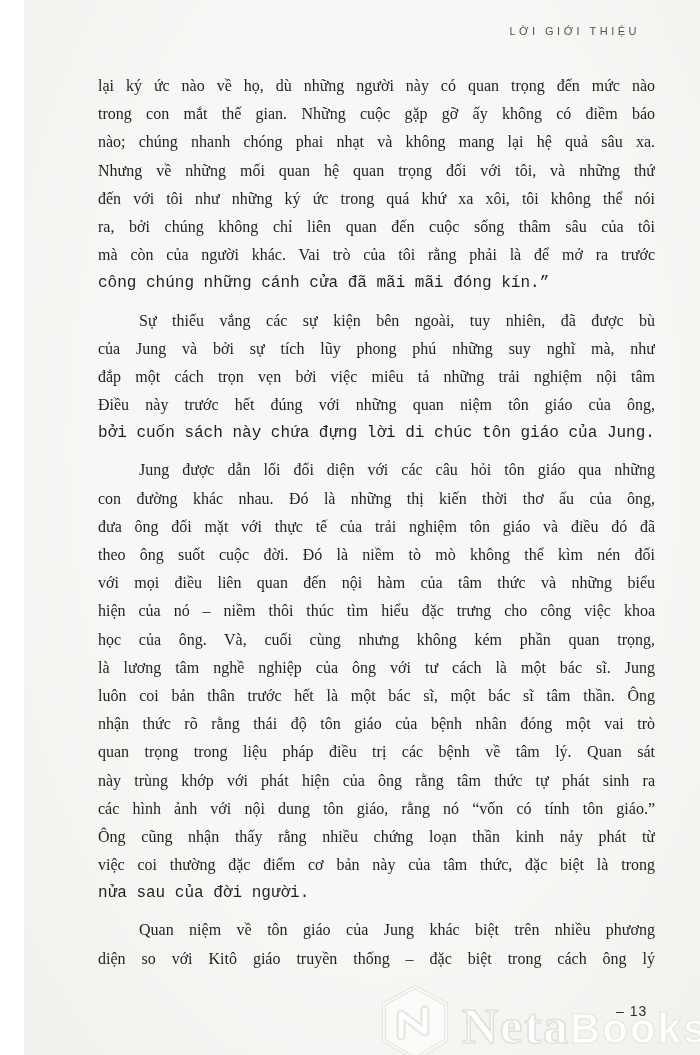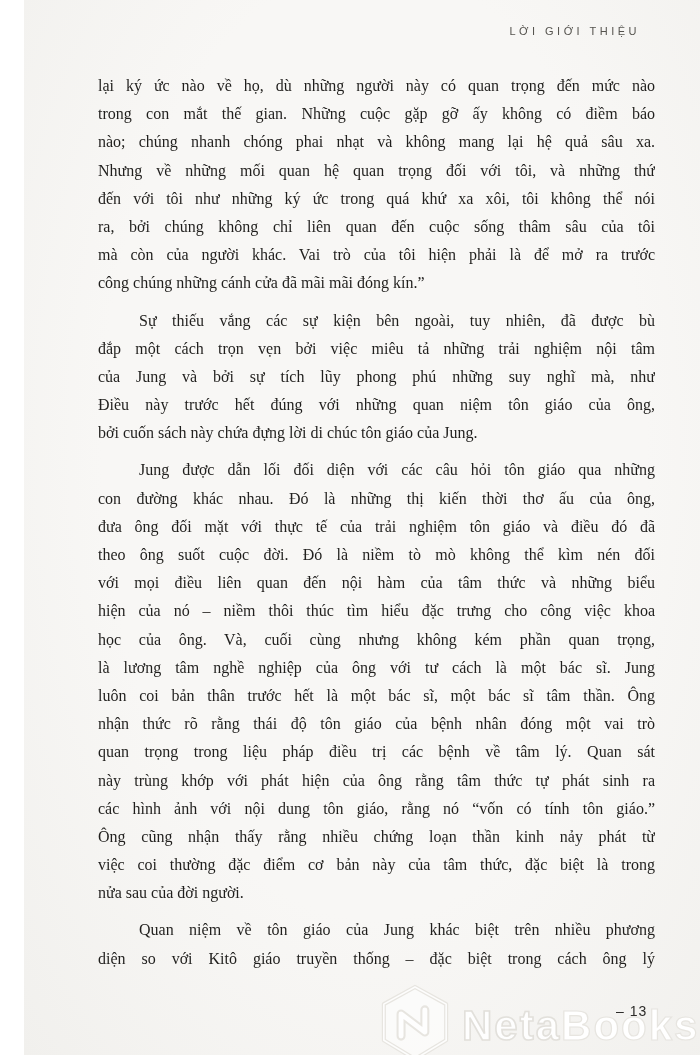--- a/index.html
+++ b/index.html
@@ -31,42 +31,42 @@
   }
   .para { margin: 0 0 9px 0; }
   .line {
     height: 28.2px;
     line-height: 28.2px;
     overflow: hidden;
     text-align: justify;
     text-align-last: justify;
     white-space: normal;
   }
-  .line.last { text-align-last: left; }
+  .line.last { text-align-last: left; font-family: Liberation Mono, monospace; }
   .line.indent { padding-left: 41px; }
   .watermark {
     position: absolute;
     left: 350px;
     top: 980px;
     display: flex;
     align-items: center;
     z-index: 1;
   }
   .watermark .logo { width: 82px; height: 86px; flex: 0 0 auto; }
   .wm-text {
     font-family: "Liberation Sans", "DejaVu Sans", sans-serif;
     font-weight: bold;
     white-space: nowrap;
     margin-left: 6px;
     color: rgba(255,255,255,0.96);
     letter-spacing: 2px;
     line-height: 1;
     margin-top: 6px;
   }
-  .wm-prefix { font-size: 42px; -webkit-text-stroke: 1.6px #e2e0db; text-shadow: 0 0 1px #e7e5e0; }
+  .wm-prefix { font-size: 50px; -webkit-text-stroke: 1.6px #e2e0db; text-shadow: 0 0 1px #e7e5e0; font-family: Liberation Serif, serif; }
   .wm-suffix { font-size: 42px; -webkit-text-stroke: 1.2px #e7e5e0; }
   .wm-tld    { font-size: 34px; -webkit-text-stroke: 1.1px #e9e7e2; letter-spacing: 1px; }
   .page-number {
     position: absolute;
     left: 592px;
     top: 1003px;
     z-index: 2;
     font-family: "Liberation Sans", "DejaVu Sans", sans-serif;
     font-size: 14px;
     letter-spacing: 1px;
@@ -81,27 +81,27 @@
   <div class="running-header">LỜI GIỚI THIỆU</div>
 
   <div class="body-text" id="body-text">
       <div class="para">
         <div class="line">lại ký ức nào về họ, dù những người này có quan trọng đến mức nào</div>
         <div class="line">trong con mắt thế gian. Những cuộc gặp gỡ ấy không có điềm báo</div>
         <div class="line">nào; chúng nhanh chóng phai nhạt và không mang lại hệ quả sâu xa.</div>
         <div class="line">Nhưng về những mối quan hệ quan trọng đối với tôi, và những thứ</div>
         <div class="line">đến với tôi như những ký ức trong quá khứ xa xôi, tôi không thể nói</div>
         <div class="line">ra, bởi chúng không chỉ liên quan đến cuộc sống thâm sâu của tôi</div>
-        <div class="line">mà còn của người khác. Vai trò của tôi hiện phải là để mở ra trước</div>
+        <div class="line">mà còn của người khác. Vai trò của tôi rằng phải là để mở ra trước</div>
         <div class="line last">công chúng những cánh cửa đã mãi mãi đóng kín.”</div>
       </div>
       <div class="para">
         <div class="line indent">Sự thiếu vắng các sự kiện bên ngoài, tuy nhiên, đã được bù</div>
+        <div class="line">của Jung và bởi sự tích lũy phong phú những suy nghĩ mà, như</div>
         <div class="line">đắp một cách trọn vẹn bởi việc miêu tả những trải nghiệm nội tâm</div>
-        <div class="line">của Jung và bởi sự tích lũy phong phú những suy nghĩ mà, như</div>
         <div class="line">Điều này trước hết đúng với những quan niệm tôn giáo của ông,</div>
         <div class="line last">bởi cuốn sách này chứa đựng lời di chúc tôn giáo của Jung.</div>
       </div>
       <div class="para">
         <div class="line indent">Jung được dẫn lối đối diện với các câu hỏi tôn giáo qua những</div>
         <div class="line">con đường khác nhau. Đó là những thị kiến thời thơ ấu của ông,</div>
         <div class="line">đưa ông đối mặt với thực tế của trải nghiệm tôn giáo và điều đó đã</div>
         <div class="line">theo ông suốt cuộc đời. Đó là niềm tò mò không thể kìm nén đối</div>
         <div class="line">với mọi điều liên quan đến nội hàm của tâm thức và những biểu</div>
         <div class="line">hiện của nó – niềm thôi thúc tìm hiểu đặc trưng cho công việc khoa</div>

